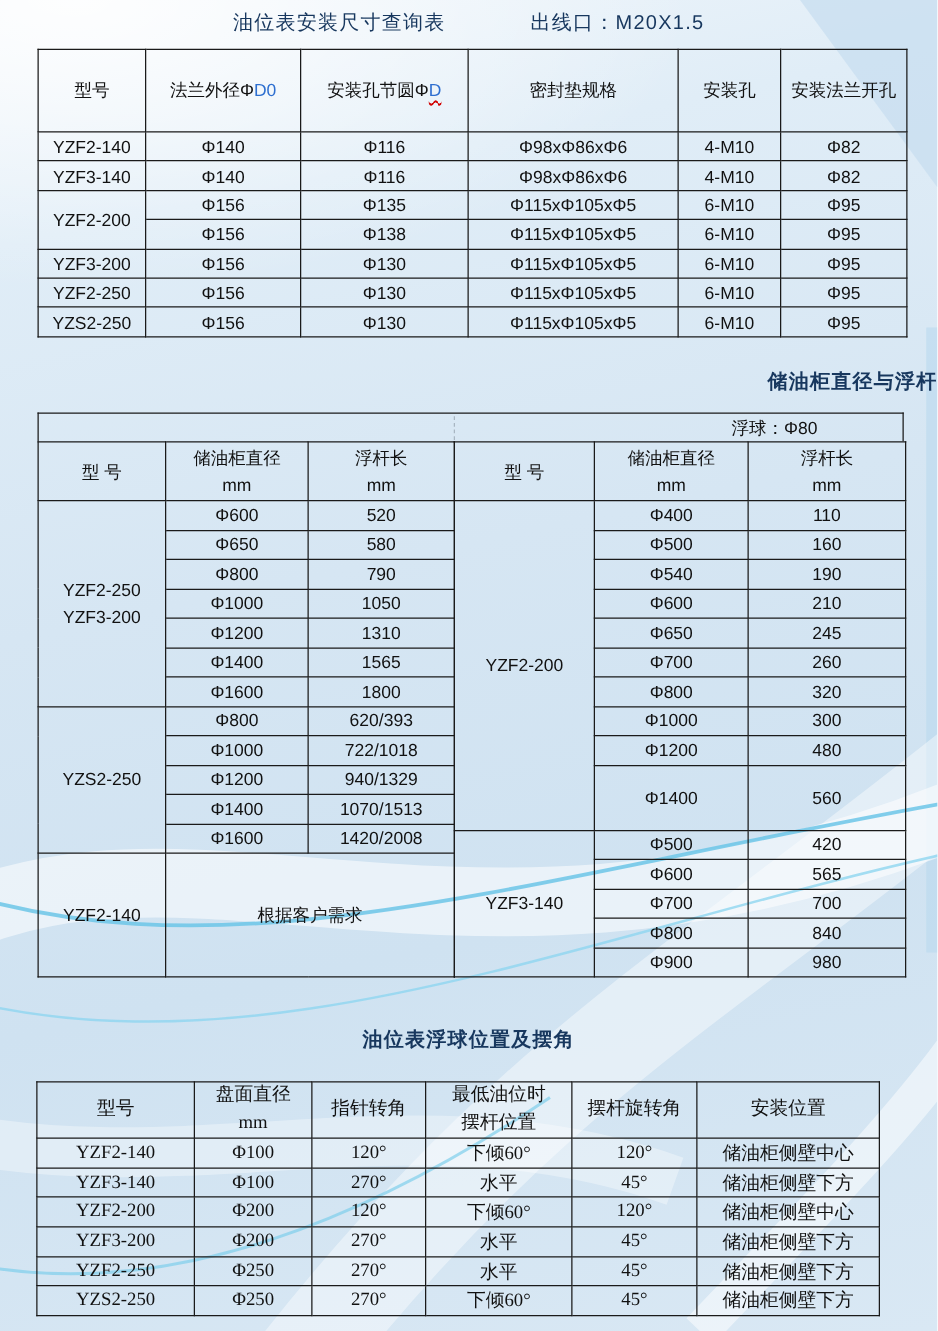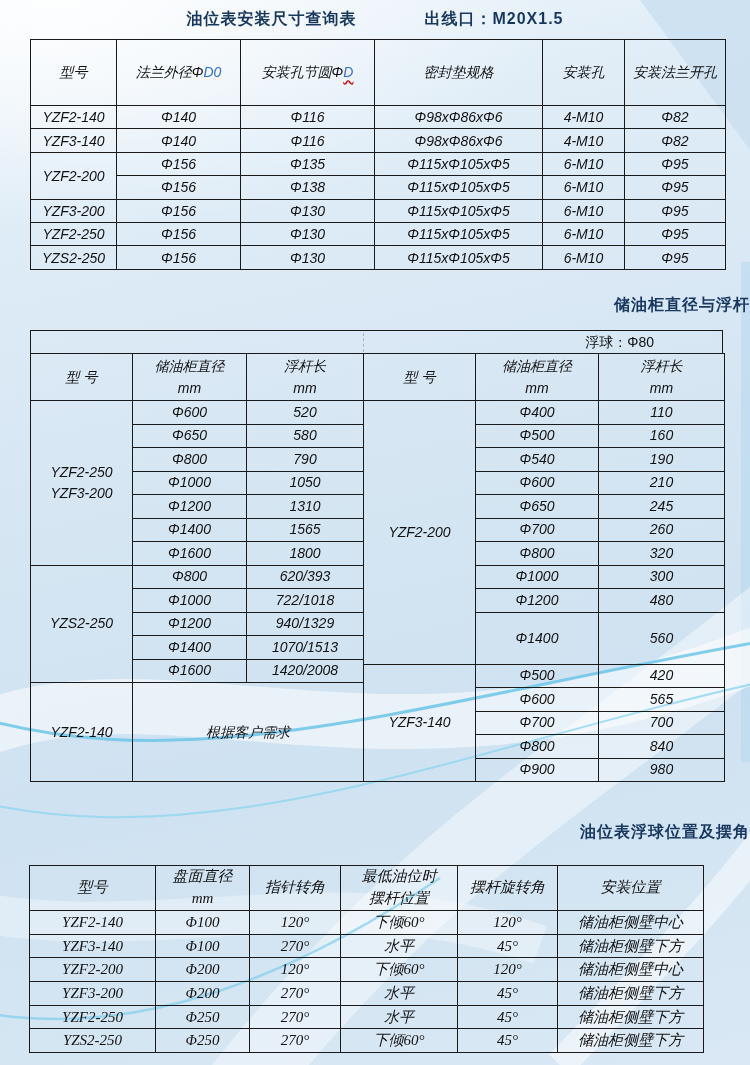--- a/index.html
+++ b/index.html
@@ -7,29 +7,29 @@
     position:relative;width:750px;height:1065px;overflow:hidden;
     font-family:"Liberation Sans","DejaVu Sans",sans-serif;color:#111;
     background:
       radial-gradient(900px 420px at 8% 0%, rgba(255,255,255,0.9) 0%, rgba(255,255,255,0) 55%),
       linear-gradient(168deg,#f0f6fb 0%,#e0edf7 16%,#d6e6f3 42%,#cfe2f1 68%,#d9e8f4 100%);
   }
   .bg{position:absolute;inset:0;pointer-events:none;}
   .title-row{
     position:absolute;top:8px;left:0;width:100%;
     display:flex;justify-content:center;gap:68px;
-    font-size:16px;font-weight:bold;color:#17375e;line-height:22px;letter-spacing:1px;
+    font-size:16px;font-weight:normal;color:#17375e;line-height:22px;letter-spacing:1px;
   }
   .sec-title{
     position:absolute;left:0;width:100%;text-align:center;
     font-size:16px;font-weight:bold;color:#17375e;letter-spacing:1px;
   }
   .sec2{top:295px;text-align:right;}
-  .sec3{top:822px;text-align:right;}
-  table{border-collapse:collapse;table-layout:fixed;background:transparent;font-style:italic;}
+  .sec3{top:822px;}
+  table{border-collapse:collapse;table-layout:fixed;background:transparent;}
   th,td{
     border:1px solid #1a1a1a;text-align:center;vertical-align:middle;
     padding:0 2px;font-weight:normal;overflow:hidden;
   }
   .t1{position:absolute;left:30px;top:39px;width:695px;font-size:14px;}
   .t1 thead tr{height:66px;}
   .t1 tbody tr{height:23.4px;}
   .t2box{position:absolute;left:30px;top:330px;width:693px;}
   .t2float{
     box-sizing:border-box;height:23px;border:1px solid #1a1a1a;border-bottom:none;

